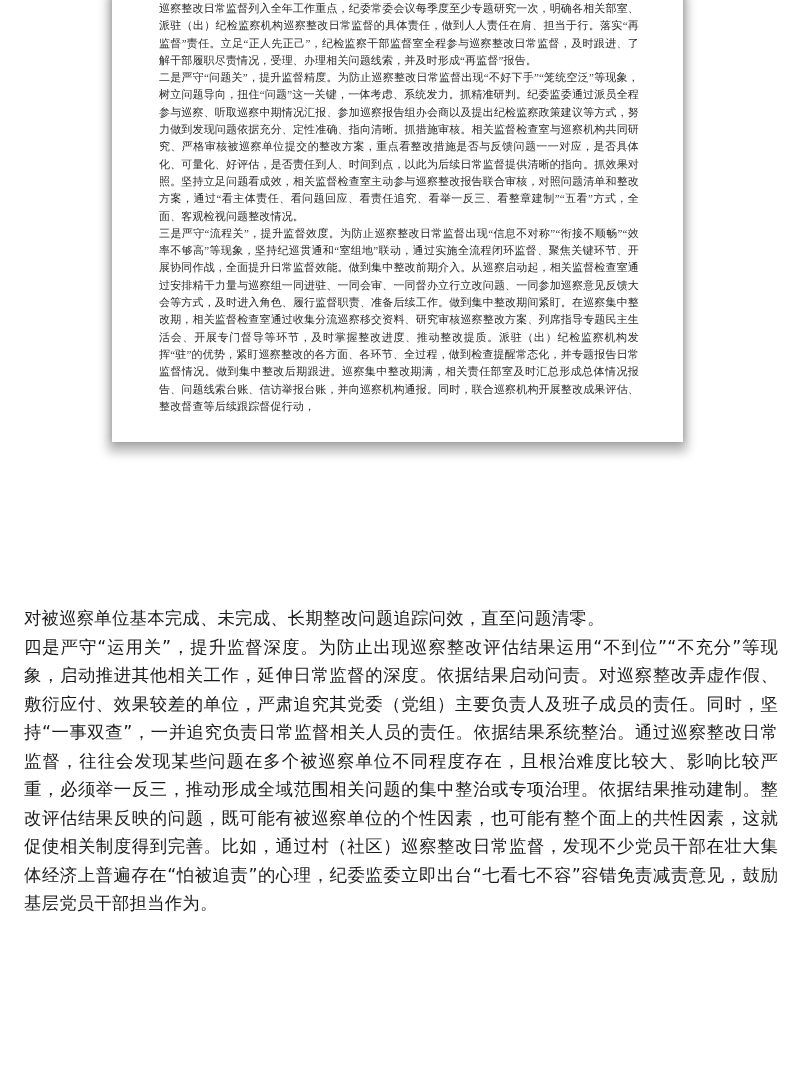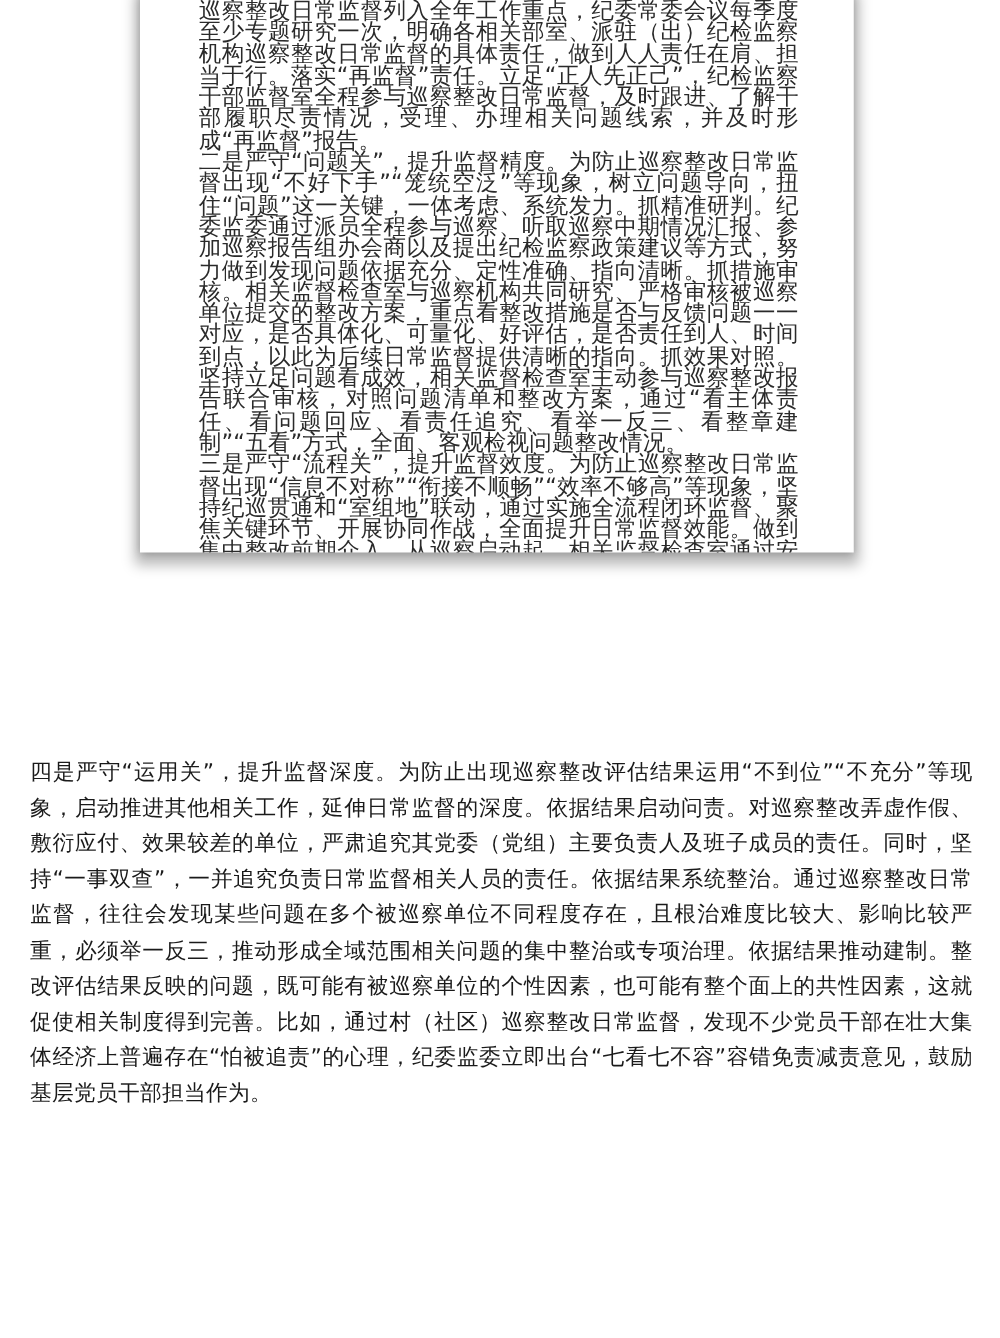--- a/index.html
+++ b/index.html
@@ -22,25 +22,26 @@
       height: 450px;
       background: #ffffff;
       box-shadow: 0 6px 10px 4px rgba(0,0,0,0.28), -2px 0 6px rgba(0,0,0,0.12), 2px 0 6px rgba(0,0,0,0.12);
       overflow: hidden;
     }
     .page-text {
       position: absolute;
       left: 47px;
       top: 8px;
       width: 480px;
-      font-size: 18px;
+      font-size: 11px;
       line-height: 17.3px;
       color: #2a2a2a;
       letter-spacing: 0.15px;
       text-align: justify;
+      font-family: Liberation Serif, serif;
     }
     .page-text p {
       margin: 0;
     }
     .body-text {
       position: absolute;
       left: 24px;
       top: 604px;
       width: 754px;
       font-size: 17.4px;
@@ -58,14 +59,15 @@
 
 <div class="page-card">
   <div class="page-text">
     <p>巡察整改日常监督列入全年工作重点，纪委常委会议每季度至少专题研究一次，明确各相关部室、派驻（出）纪检监察机构巡察整改日常监督的具体责任，做到人人责任在肩、担当于行。落实“再监督”责任。立足“正人先正己”，纪检监察干部监督室全程参与巡察整改日常监督，及时跟进、了解干部履职尽责情况，受理、办理相关问题线索，并及时形成“再监督”报告。</p>
     <p>二是严守“问题关”，提升监督精度。为防止巡察整改日常监督出现“不好下手”“笼统空泛”等现象，树立问题导向，扭住“问题”这一关键，一体考虑、系统发力。抓精准研判。纪委监委通过派员全程参与巡察、听取巡察中期情况汇报、参加巡察报告组办会商以及提出纪检监察政策建议等方式，努力做到发现问题依据充分、定性准确、指向清晰。抓措施审核。相关监督检查室与巡察机构共同研究、严格审核被巡察单位提交的整改方案，重点看整改措施是否与反馈问题一一对应，是否具体化、可量化、好评估，是否责任到人、时间到点，以此为后续日常监督提供清晰的指向。抓效果对照。坚持立足问题看成效，相关监督检查室主动参与巡察整改报告联合审核，对照问题清单和整改方案，通过“看主体责任、看问题回应、看责任追究、看举一反三、看整章建制”“五看”方式，全面、客观检视问题整改情况。</p>
     <p>三是严守“流程关”，提升监督效度。为防止巡察整改日常监督出现“信息不对称”“衔接不顺畅”“效率不够高”等现象，坚持纪巡贯通和“室组地”联动，通过实施全流程闭环监督、聚焦关键环节、开展协同作战，全面提升日常监督效能。做到集中整改前期介入。从巡察启动起，相关监督检查室通过安排精干力量与巡察组一同进驻、一同会审、一同督办立行立改问题、一同参加巡察意见反馈大会等方式，及时进入角色、履行监督职责、准备后续工作。做到集中整改期间紧盯。在巡察集中整改期，相关监督检查室通过收集分流巡察移交资料、研究审核巡察整改方案、列席指导专题民主生活会、开展专门督导等环节，及时掌握整改进度、推动整改提质。派驻（出）纪检监察机构发挥“驻”的优势，紧盯巡察整改的各方面、各环节、全过程，做到检查提醒常态化，并专题报告日常监督情况。做到集中整改后期跟进。巡察集中整改期满，相关责任部室及时汇总形成总体情况报告、问题线索台账、信访举报台账，并向巡察机构通报。同时，联合巡察机构开展整改成果评估、整改督查等后续跟踪督促行动，</p>
   </div>
 </div>
 
 <div class="body-text">
+  <p>对被巡察单位基本完成、未完成、长期整改问题追踪问效，直至问题清零。</p>
   <p>四是严守“运用关”，提升监督深度。为防止出现巡察整改评估结果运用“不到位”“不充分”等现象，启动推进其他相关工作，延伸日常监督的深度。依据结果启动问责。对巡察整改弄虚作假、敷衍应付、效果较差的单位，严肃追究其党委（党组）主要负责人及班子成员的责任。同时，坚持“一事双查”，一并追究负责日常监督相关人员的责任。依据结果系统整治。通过巡察整改日常监督，往往会发现某些问题在多个被巡察单位不同程度存在，且根治难度比较大、影响比较严重，必须举一反三，推动形成全域范围相关问题的集中整治或专项治理。依据结果推动建制。整改评估结果反映的问题，既可能有被巡察单位的个性因素，也可能有整个面上的共性因素，这就促使相关制度得到完善。比如，通过村（社区）巡察整改日常监督，发现不少党员干部在壮大集体经济上普遍存在“怕被追责”的心理，纪委监委立即出台“七看七不容”容错免责减责意见，鼓励基层党员干部担当作为。</p>
 </div>
 
 </body></html>

